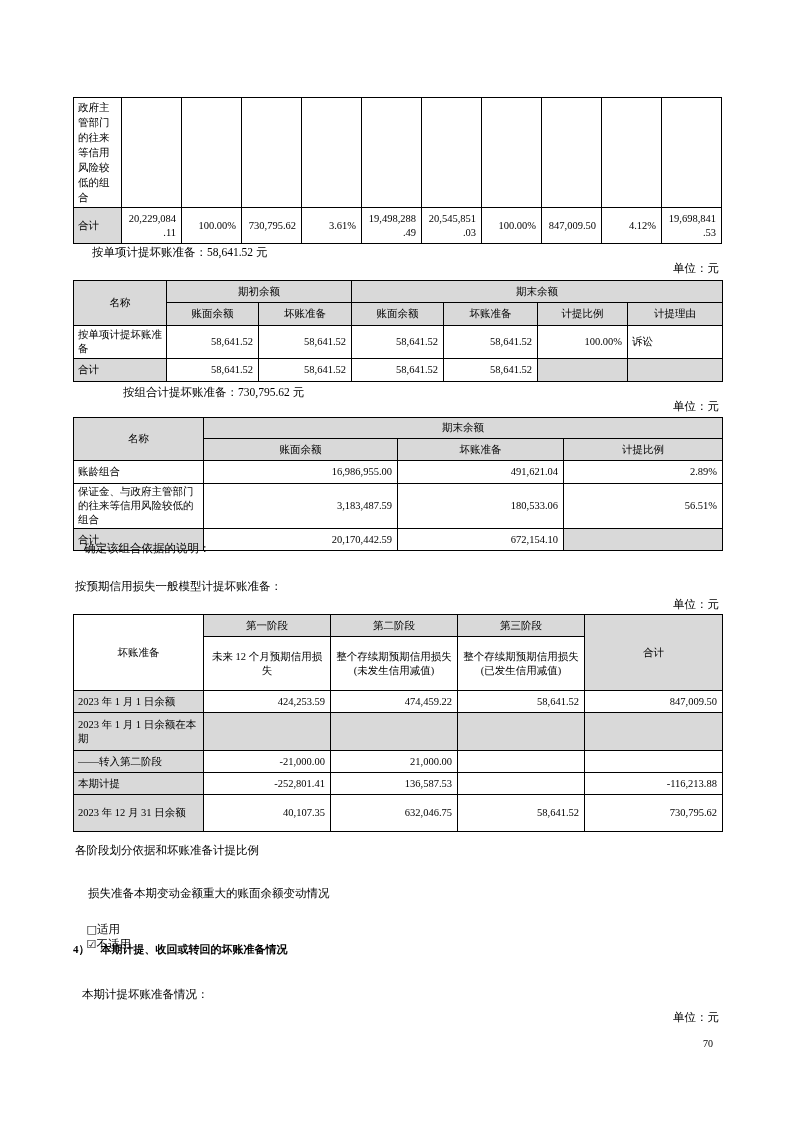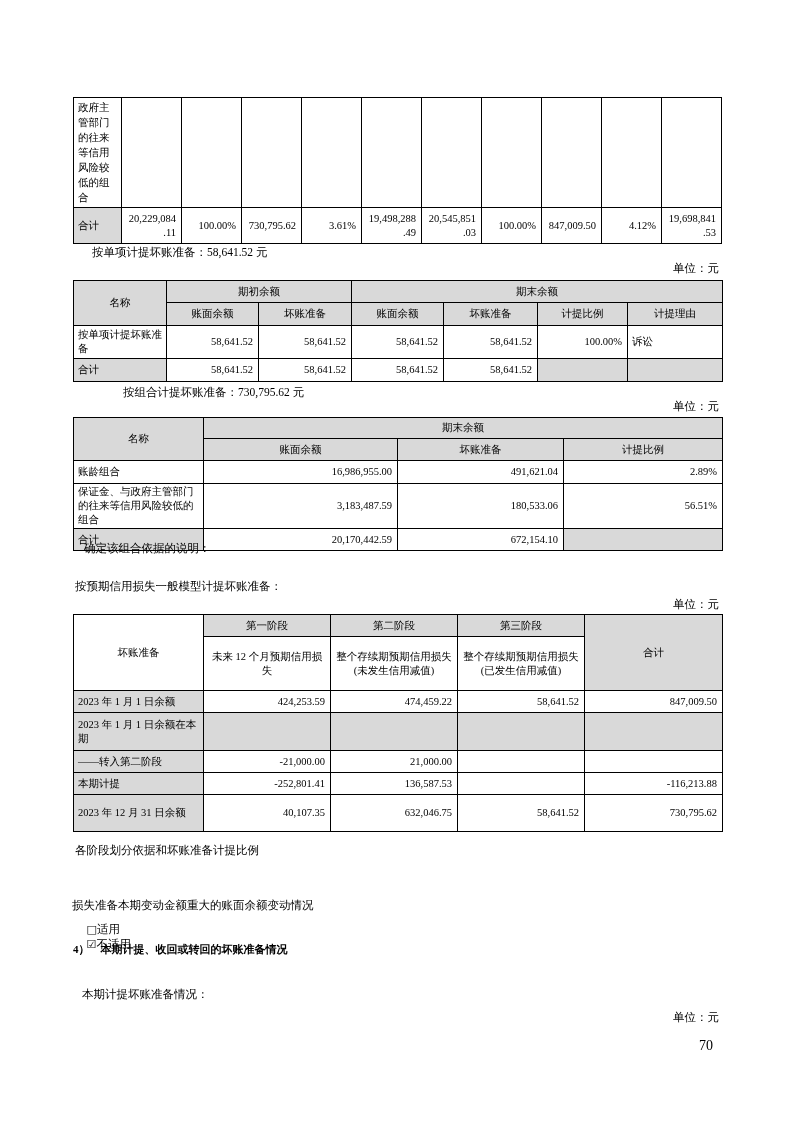--- a/index.html
+++ b/index.html
@@ -6,21 +6,21 @@
   body {
     width:793px; height:1122px; background:#ffffff; color:#000;
     font-family:"Liberation Serif","DejaVu Serif",serif;
     -webkit-font-smoothing:antialiased;
   }
   .page { position:relative; width:784px; height:1122px; overflow:hidden; background:#fff; }
   .abs { position:absolute; }
   .note { font-size:11.5px; line-height:14px; white-space:pre; }
   .unit { font-size:11.5px; line-height:14px; text-align:right; width:646px; left:73px; }
   .heading { font-size:11px; font-weight:bold; line-height:18px; }
-  .pageno { font-size:14px; text-align:right; width:640px; left:73px; }
+  .pageno { font-size:10px; text-align:right; width:640px; left:73px; }
   table { border-collapse:collapse; table-layout:fixed; }
   td {
     border:1px solid #000; font-size:10.5px; line-height:14px;
     padding:1px 5px; vertical-align:middle; overflow:hidden;
   }
   .gray { background:#d9d9d9; }
   .ctr { text-align:center; }
   .lbl { text-align:left; padding-left:4px; padding-right:3px; }
   .num { text-align:right; overflow-wrap:anywhere; }
   .chk { font-family:"DejaVu Sans","Liberation Sans",sans-serif; font-size:11px; }
@@ -221,21 +221,21 @@
       <td class="lbl gray">2023 年 12 月 31 日余额</td>
       <td class="num">40,107.35</td>
       <td class="num">632,046.75</td>
       <td class="num">58,641.52</td>
       <td class="num">730,795.62</td>
     </tr>
   </tbody>
     </table>
 
   <div class="abs note" style="top:843px; left:75px;">各阶段划分依据和坏账准备计提比例</div>
-  <div class="abs note" style="top:886px; left:72px;margin-top:12px;">损失准备本期变动金额重大的账面余额变动情况</div>
+  <div class="abs note" style="top:886px; left:88px;">损失准备本期变动金额重大的账面余额变动情况</div>
 
   <div class="abs note" style="top:908px; left:75px;">
     <span class="chk">□</span><span>适用</span>
     <span class="chk">☑</span><span>不适用</span>
   </div>
 
   <div class="abs heading" style="top:940px; left:73px;">4）　本期计提、收回或转回的坏账准备情况</div>
 
   <div class="abs note" style="top:987px; left:75px;margin-left:7px;">本期计提坏账准备情况：</div>
   <div class="abs unit" style="top:1010px;">单位：元</div>

